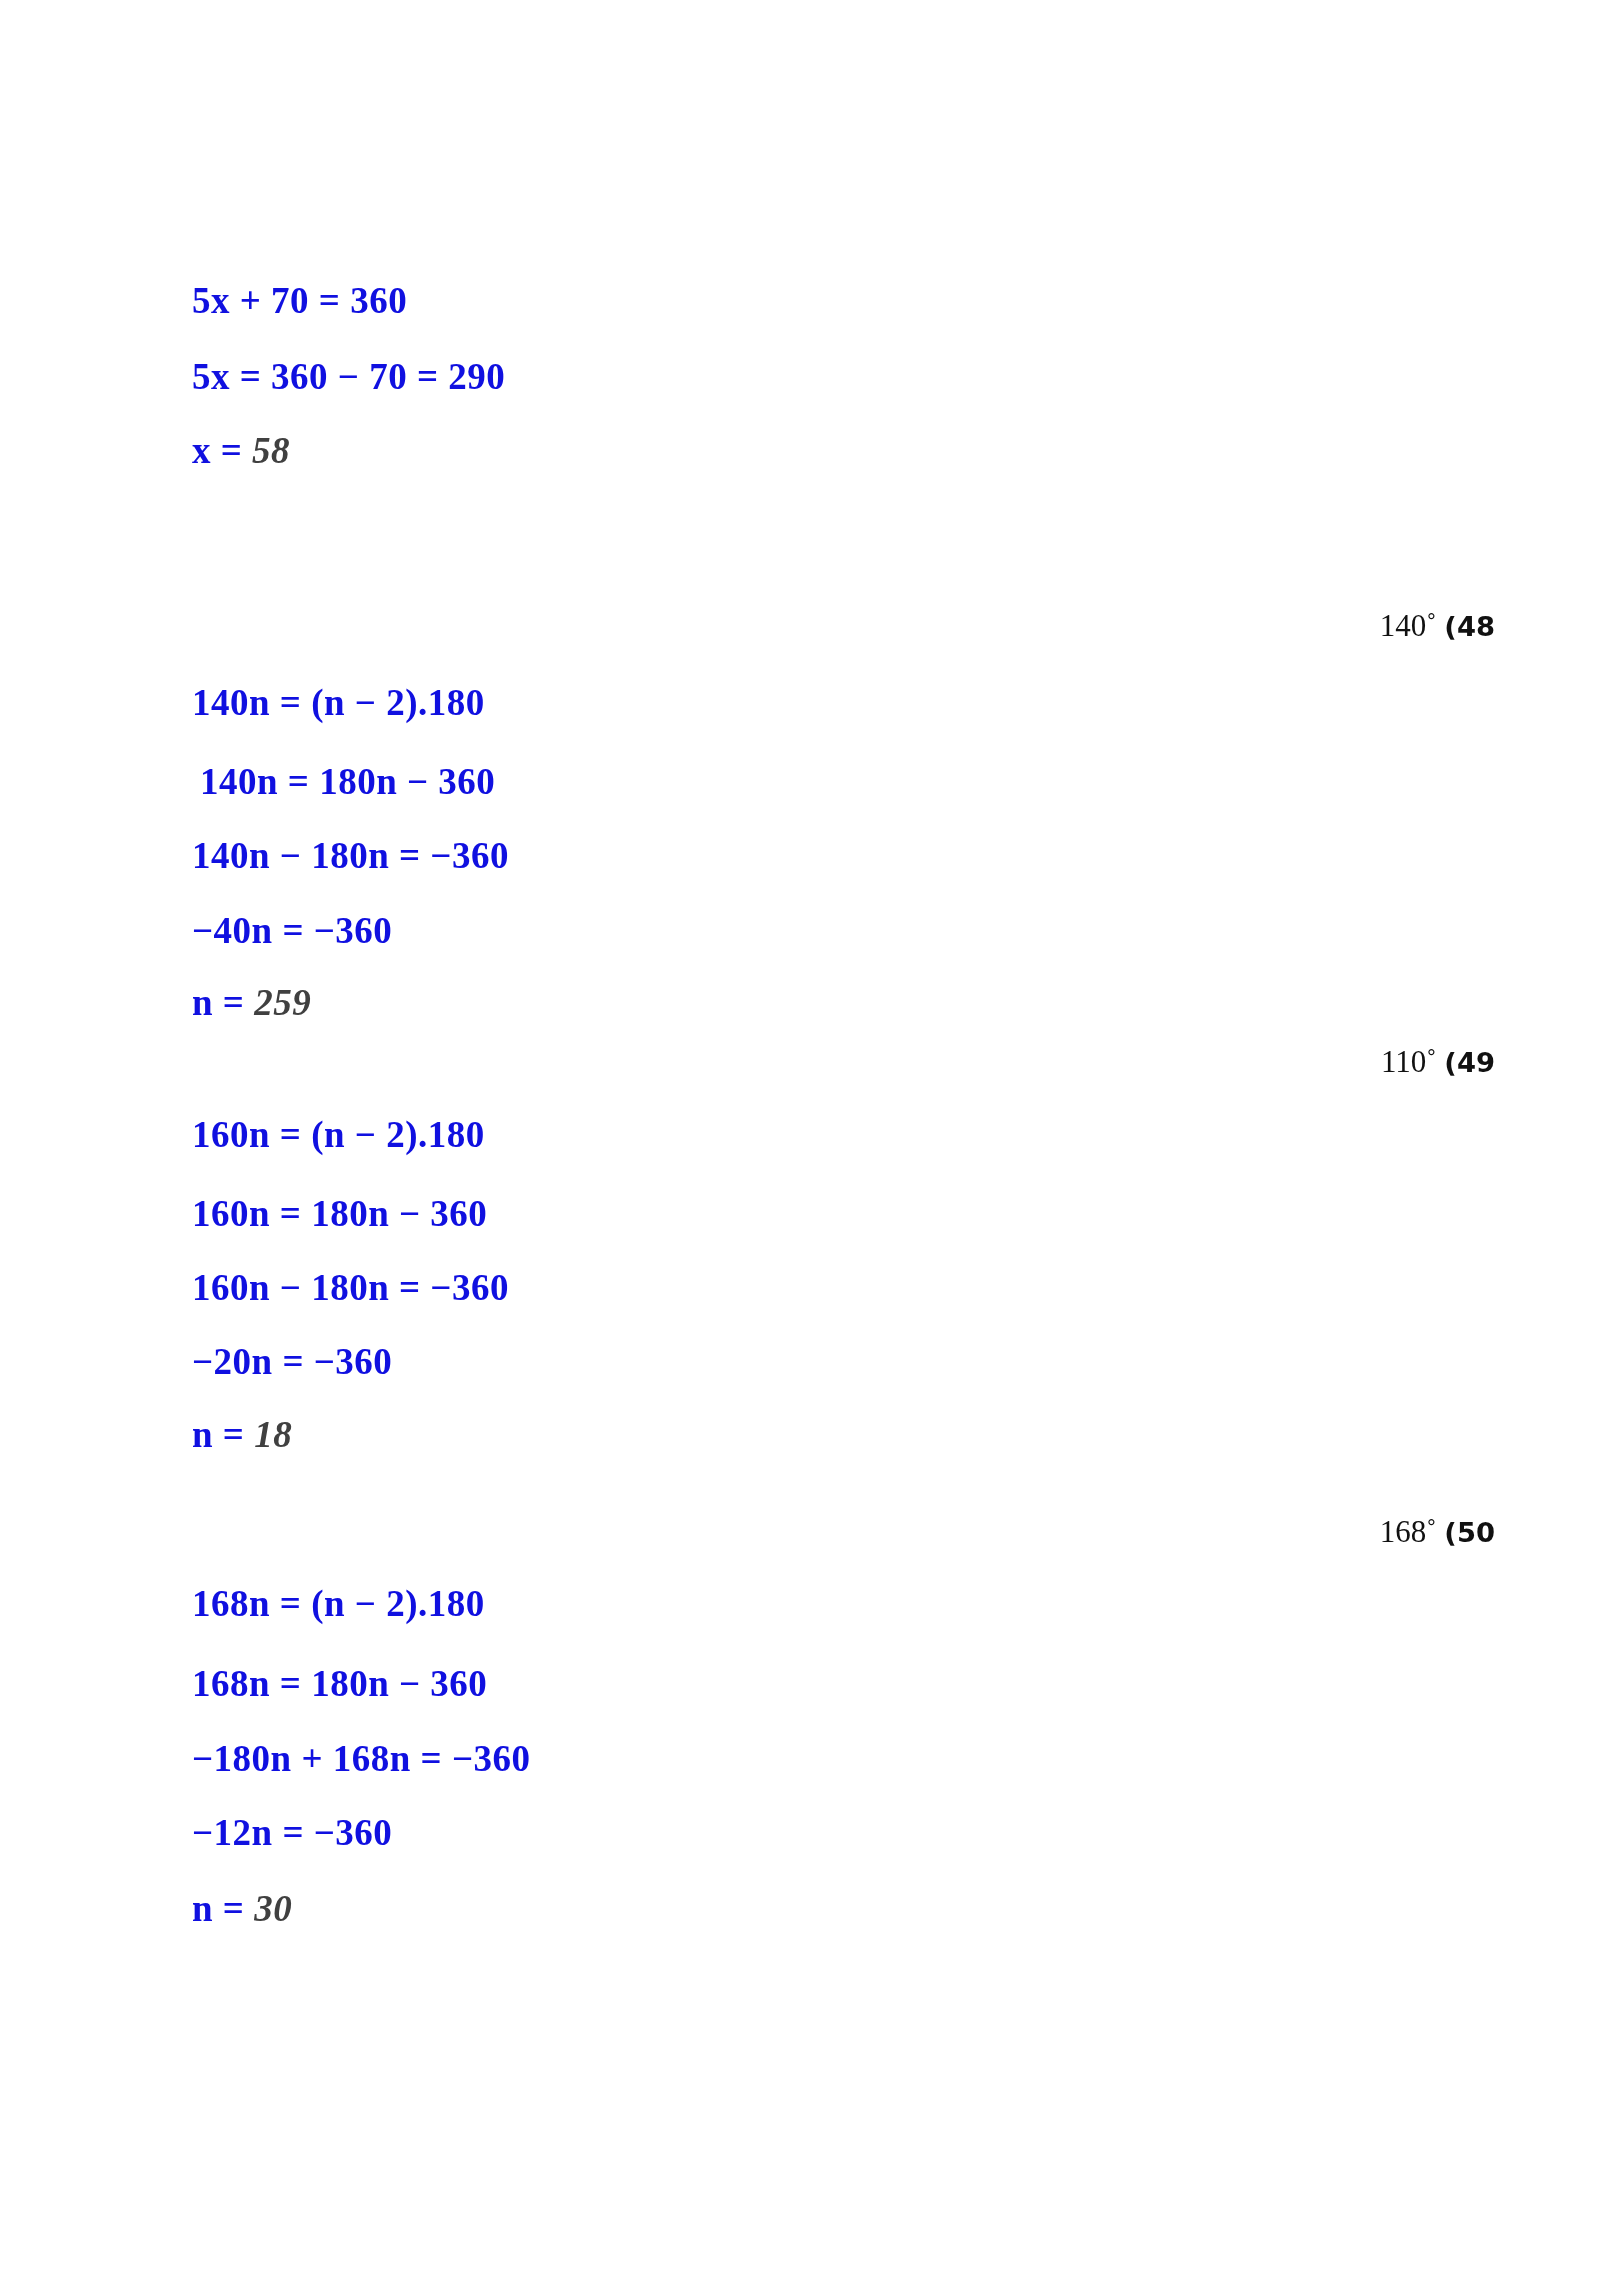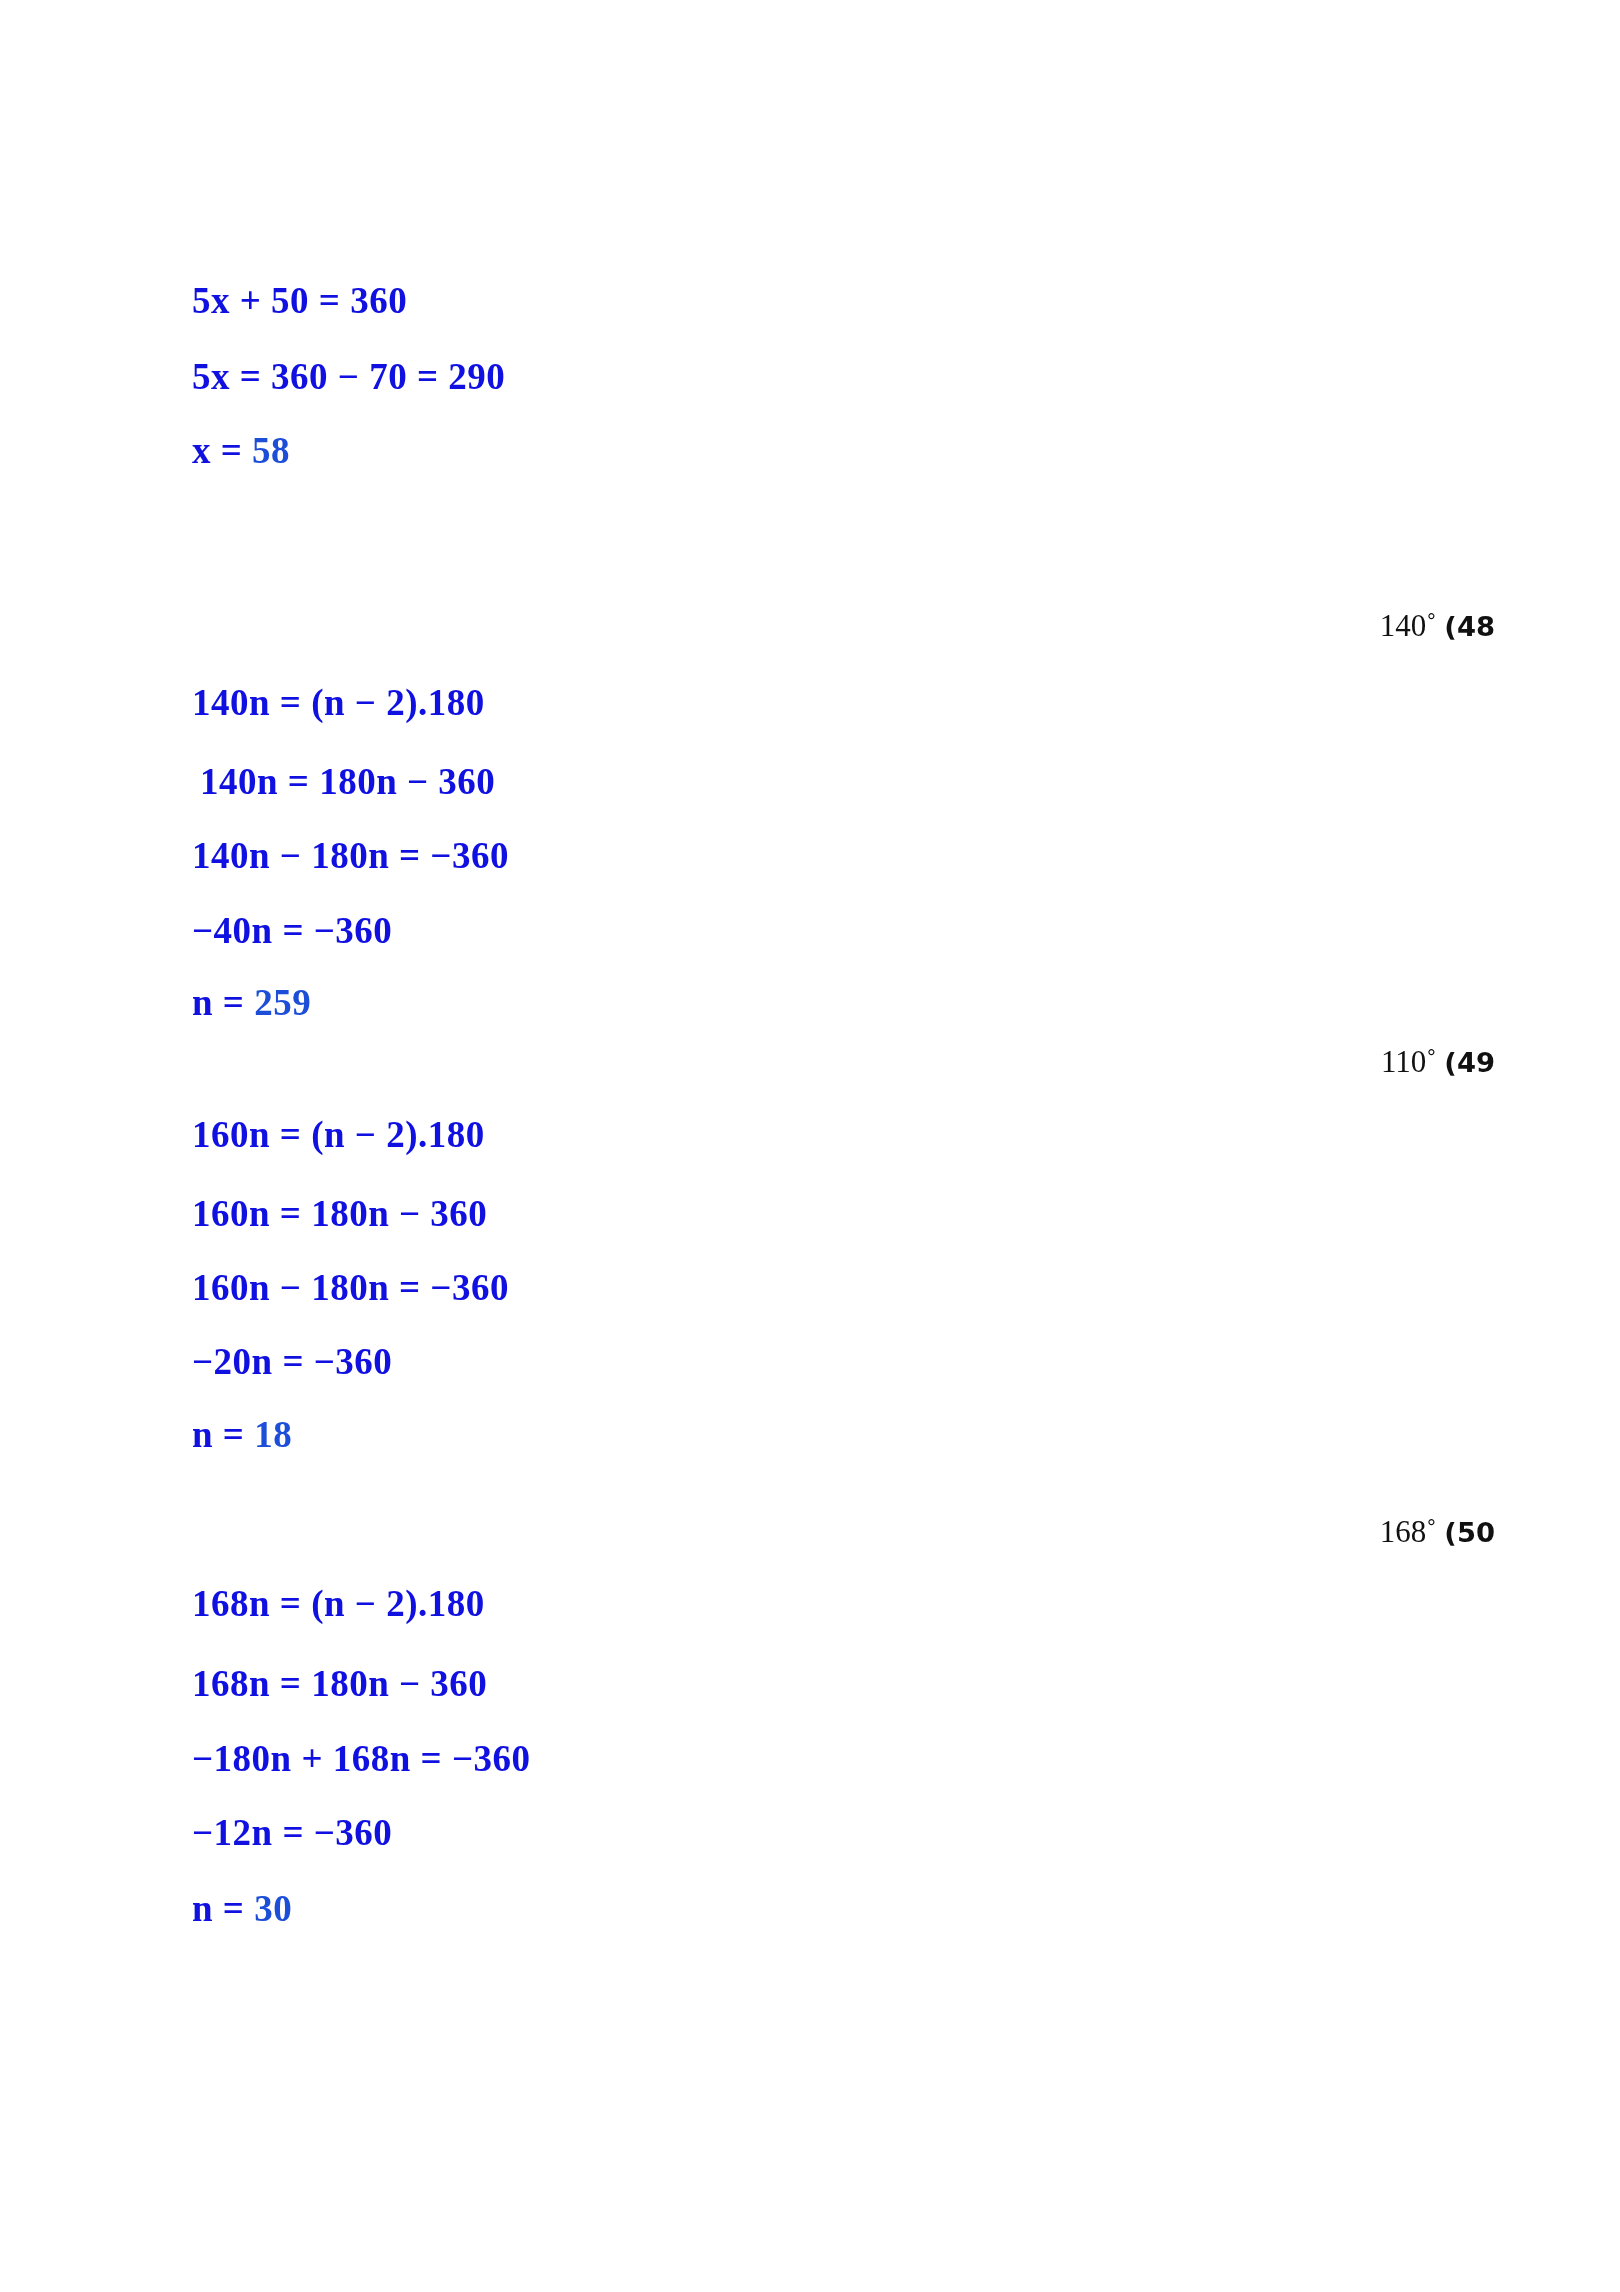--- a/index.html
+++ b/index.html
@@ -26,21 +26,22 @@
     position: absolute;
     color: #1010e0;
     font-family: "Liberation Serif", serif;
     font-weight: bold;
     font-size: 37px;
     white-space: nowrap;
     letter-spacing: 0.5px;
     direction: ltr;
   }
   .math .res {
-    color: #1d4ed8;
+    color: #404040;
+    font-style: italic;
   }
 
   
   .arabic-line {
     position: absolute;
     direction: rtl;
     text-align: right;
     font-family: "DejaVu Sans", sans-serif;
     font-size: 23.5px;
     color: #111;
@@ -70,21 +71,21 @@
     font-family: "Liberation Serif", serif;
     font-size: 31px;
   }
 </style>
 </head>
 <body>
 
 <div class="page">
 
 
-  <div class="math" style="left:192px; top:279px;">5x + 50 = 360</div>
+  <div class="math" style="left:192px; top:279px;">5x + 70 = 360</div>
 
   <div class="math" style="left:192px; top:355px;">5x = 360 − 70 = 290</div>
 
   <div class="math" style="left:192px; top:429px;">
     <span>x =</span>
     <span class="res">58</span>
   </div>
 
 
   <div class="qlabel" style="right:125px; top:608px;">

